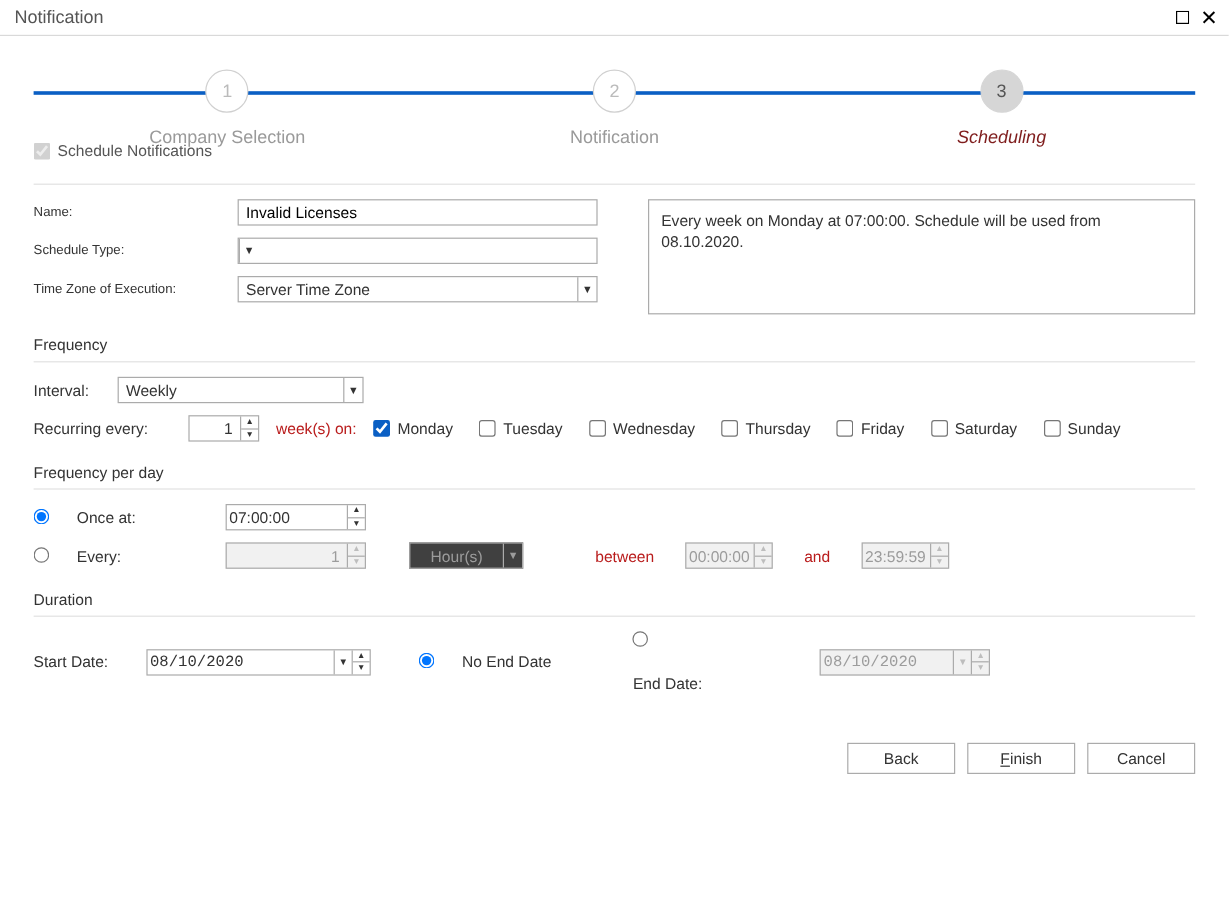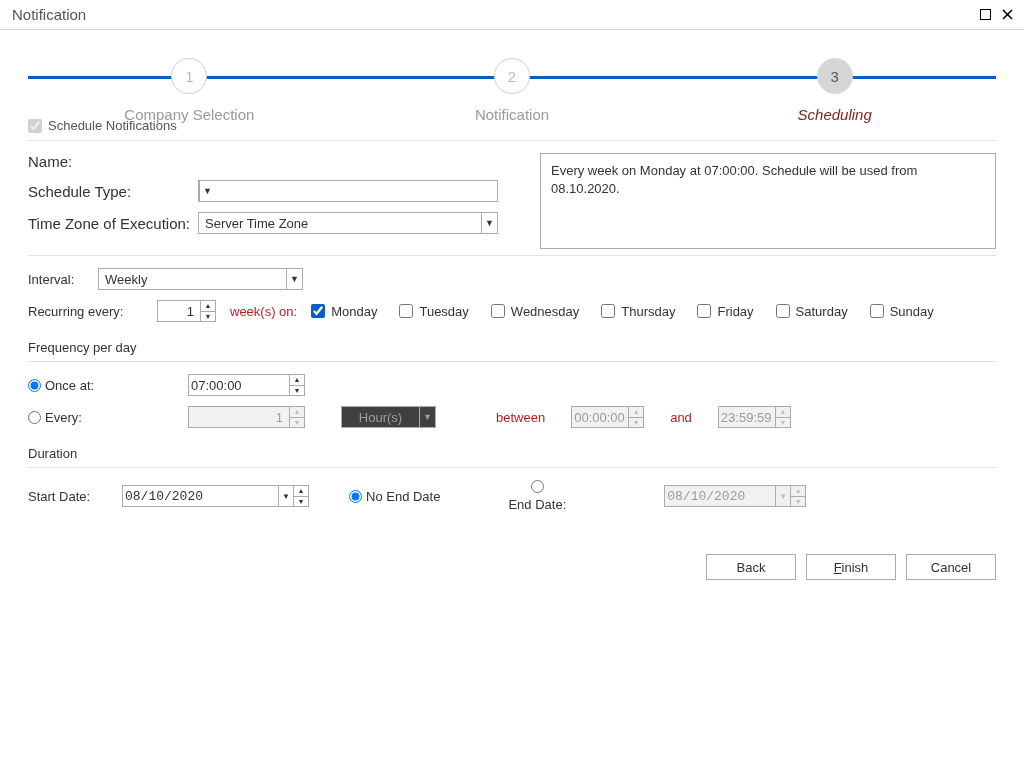--- a/index.html
+++ b/index.html
@@ -12,25 +12,25 @@
 .content { padding: 28px 28px 18px 28px; }
 
 .stepper { position: relative; height: 40px; margin-bottom: 20px; }
 .stepper-line { position: absolute; top: 18px; left: 0; right: 0; height: 3px; background: #0a5fc4; }
 .stepper-items { position: relative; display: flex; justify-content: space-between; align-items: flex-start; }
 .step { flex: 1; display: flex; flex-direction: column; align-items: center; }
 .step-circle { width: 36px; height: 36px; border-radius: 50%; background: #fff; border: 1px solid #d0d0d0; display: flex; align-items: center; justify-content: center; color: #bbb; font-size: 15px; position: relative; z-index: 2; }
 .step.active .step-circle { background: #d6d6d6; border: 1px solid #d6d6d6; color: #555; }
 .step-label { margin-top: 12px; color: #9a9a9a; font-size: 15px; }
 .step.active .step-label { color: #7f1d1d; font-style: italic; }
-.sched-check { display: flex; align-items: center; gap: 6px; color: #555; padding-bottom: 7px; border-bottom: 1px solid #e2e2e2; margin-bottom: 12px; }
+.sched-check { display: flex; align-items: center; gap: 6px; color: #555; padding-bottom: 20px; border-bottom: 1px solid #e2e2e2; margin-bottom: 12px; }
 .sched-check input { accent-color: #888; }
 
 .row { display: flex; align-items: center; margin-bottom: 10px; }
-.label-col { width: 170px; color: #333; font-size: 15px; }
+.label-col { width: 170px; color: #333; font-size: 11px; }
 
 .form-top { display: flex; gap: 22px; }
 .form-left { width: 490px; }
 .summary-box { flex: 1; border: 1px solid #ababab; padding: 8px 10px; font-size: 13px; color: #333; line-height: 1.4; min-height: 96px; }
 
 input[type=text].textbox { height: 22px; border: 1px solid #ababab; padding: 1px 6px; font-size: 13px; background: #fff; }
 .textbox.name { width: 300px; }
 
 .combo { display: inline-flex; height: 22px; border: 1px solid #ababab; background: #fff; }
 .combo-value { flex: 1; padding: 1px 6px; display: flex; align-items: center; min-width: 0; }
@@ -54,21 +54,21 @@
 
 .subhead { color: #333; font-size: 13px; margin-top: 18px; margin-bottom: 0; }
 .hr { border-top: 1px solid #e2e2e2; margin: 6px 0 12px 0; }
 
 .days { display: flex; align-items: center; gap: 22px; flex-wrap: nowrap; }
 .days label { display: inline-flex; align-items: center; gap: 6px; color: #333; }
 input[type=checkbox] { width: 14px; height: 14px; margin: 0; accent-color: #0a5fc4; }
 
 .radio-row { display: flex; align-items: center; gap: 10px; }
 input[type=radio] { width: 13px; height: 13px; margin: 0; }
-.radio-label { display: inline-flex; align-items: center; gap: 4px; width: 150px; }
+.radio-label { display: inline-flex; gap: 23px; width: 150px; }
 
 .footer { display: flex; justify-content: flex-end; gap: 10px; padding: 14px 28px 16px 28px; }
 .btn { min-width: 90px; height: 26px; border: 1px solid #ababab; background: #fff; display: inline-flex; align-items: center; justify-content: center; cursor: pointer; font-size: 13px; color: #333; }
 .btn .u { text-decoration: underline; }
 .inline-label { color:#b91c1c; }
 .between-row { display:flex; align-items:center; gap:26px; }
 .disabled-text { color:#9c9c9c; }
 </style>
 </head>
 <body>
@@ -112,38 +112,40 @@
 
   <label class="sched-check">
     <input type="checkbox" checked="" disabled="" style="">
     <span>Schedule Notifications</span>
   </label>
 
   <div class="form-top">
     <div class="form-left">
       <div class="row">
         <div class="label-col">Name:</div>
+        <input type="text" class="textbox name" value="Invalid Licenses" style="">
       </div>
       <div class="row">
         <div class="label-col">Schedule Type:</div>
         <div class="combo w300">
           <div class="combo-btn">▼</div>
         </div>
       </div>
       <div class="row">
         <div class="label-col">Time Zone of Execution:</div>
         <div class="combo w300">
           <div class="combo-value">Server Time Zone</div>
           <div class="combo-btn">▼</div>
         </div>
       </div>
     </div>
     <div class="summary-box">Every week on Monday at 07:00:00. Schedule will be used from 08.10.2020.</div>
   </div>
 
+  <div class="subhead">Frequency</div>
   <div class="hr"></div>
 
   <div class="row">
     <div style="width:70px">Interval:</div>
     <div class="combo w205">
       <div class="combo-value">Weekly</div>
       <div class="combo-btn">▼</div>
     </div>
   </div>
 

